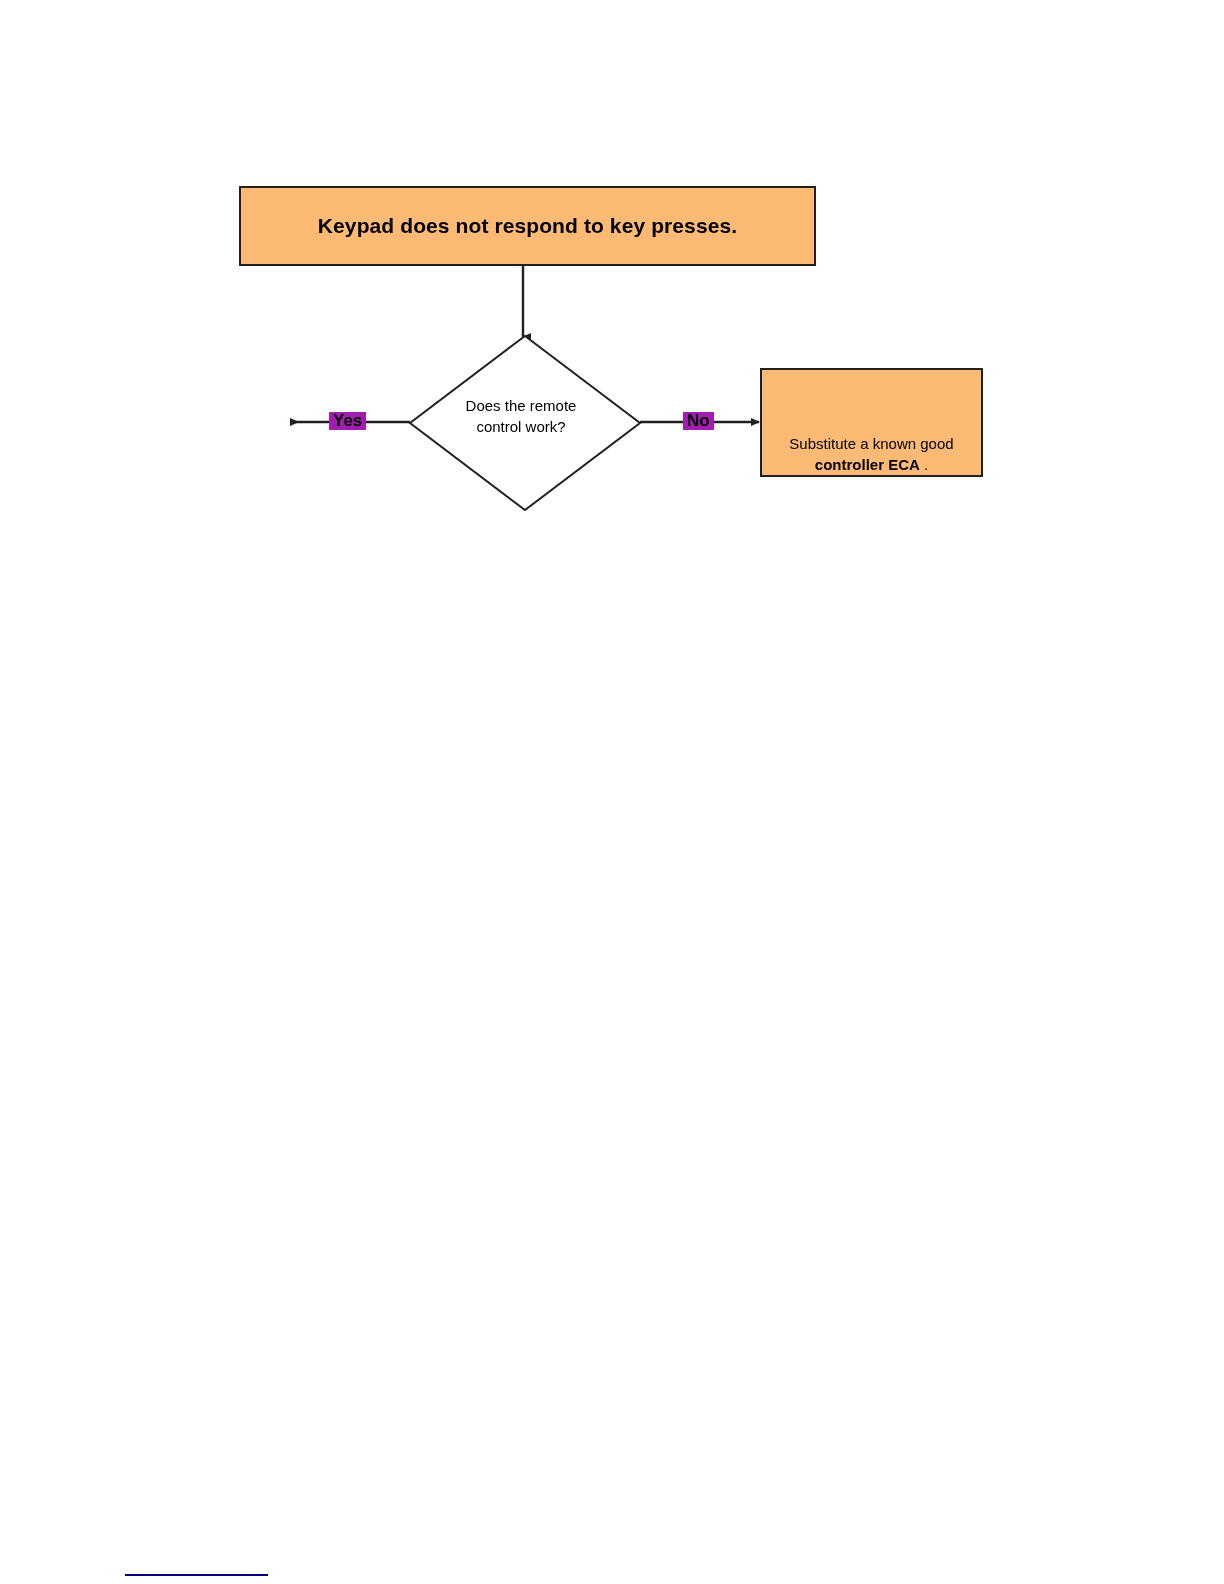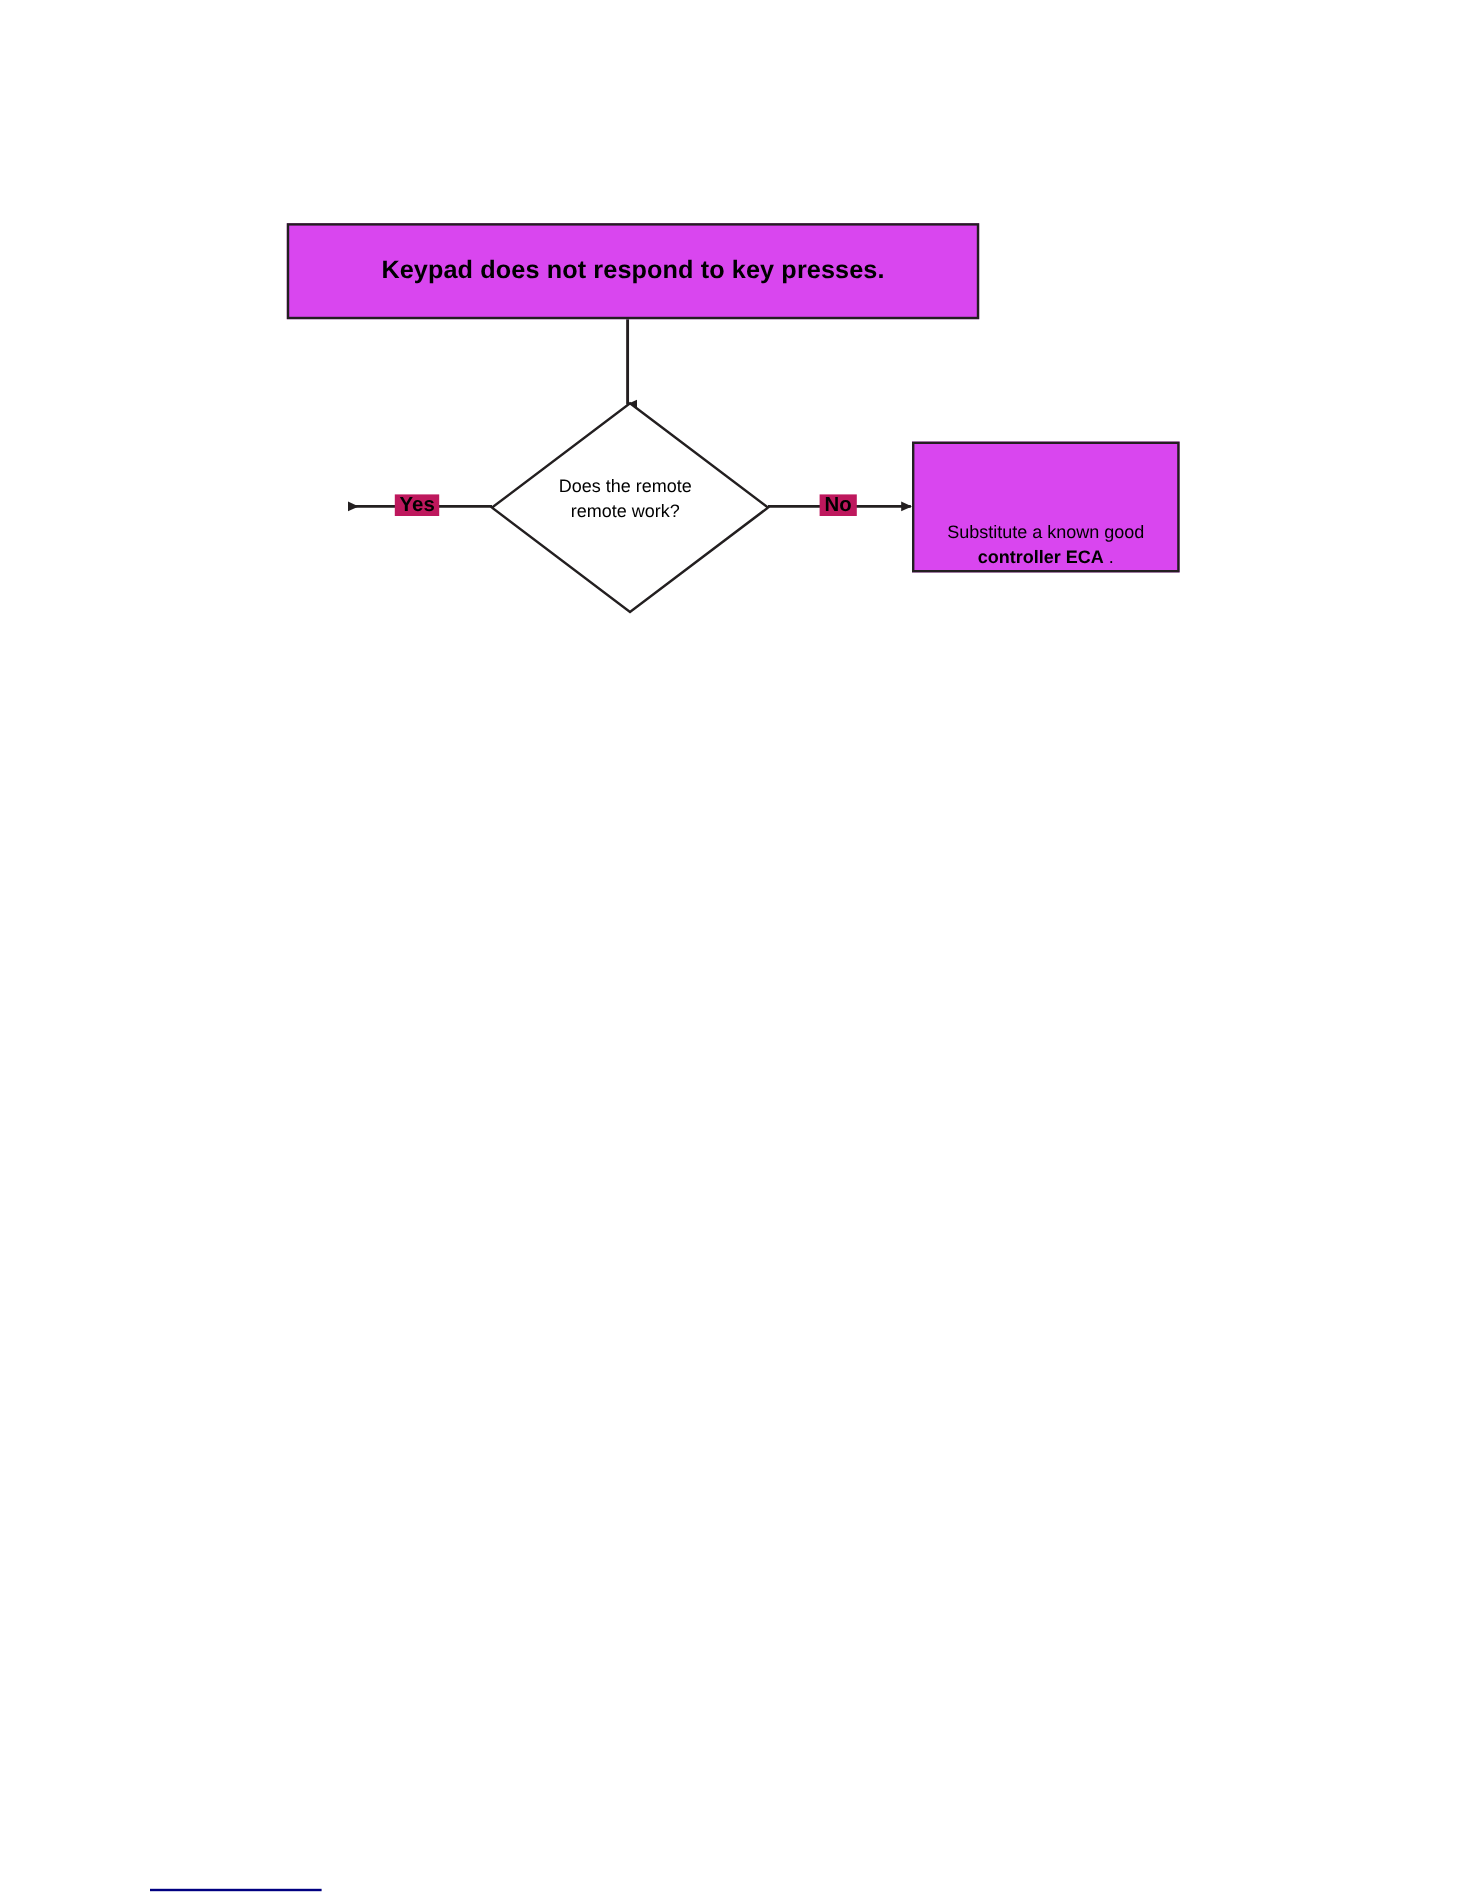--- a/index.html
+++ b/index.html
@@ -22,21 +22,21 @@
     top: 0;
     width: 1224px;
     height: 1584px;
   }
 
   
   .node-box {
     position: absolute;
     box-sizing: border-box;
     border: 2px solid #231f20;
-    background: #d946ef;
+    background: #fdba74;
     display: flex;
     align-items: center;
     justify-content: center;
     text-align: center;
   }
 
   #problem-box {
     left: 239px;
     top: 186px;
     width: 577px;
@@ -109,21 +109,21 @@
     width: 1224px;
     height: 1584px;
     pointer-events: none;
   }
 
   
   .branch-label {
     position: absolute;
     font-size: 17px;
     font-weight: bold;
-    background: #be185d;
+    background: #a21caf;
     padding: 0 4px;
     line-height: 18px;
   }
   #yes-label {
     left: 329px;
     top: 412px;
   }
   #no-label {
     left: 683px;
     top: 412px;
@@ -168,21 +168,21 @@
     <span class="node-text">Keypad does not respond to key presses.</span>
   </div>
 
   <div id="decision-diamond">
     <svg viewBox="0 0 234 178" xmlns="http://www.w3.org/2000/svg">
       <polygon points="117,2 232,89 117,176 2,89" fill="#ffffff" stroke="#231f20" stroke-width="2"></polygon>
     </svg>
   </div>
   <div id="decision-label">
     <div>Does the remote</div>
-    <div>remote work?</div>
+    <div>control work?</div>
   </div>
 
   <div class="branch-label" id="yes-label">Yes</div>
 
   <div class="branch-label" id="no-label">No</div>
 
 
   <div class="node-box" id="substitute-controller-box">
     <div class="action-text">
       <div>Substitute a known good</div>

